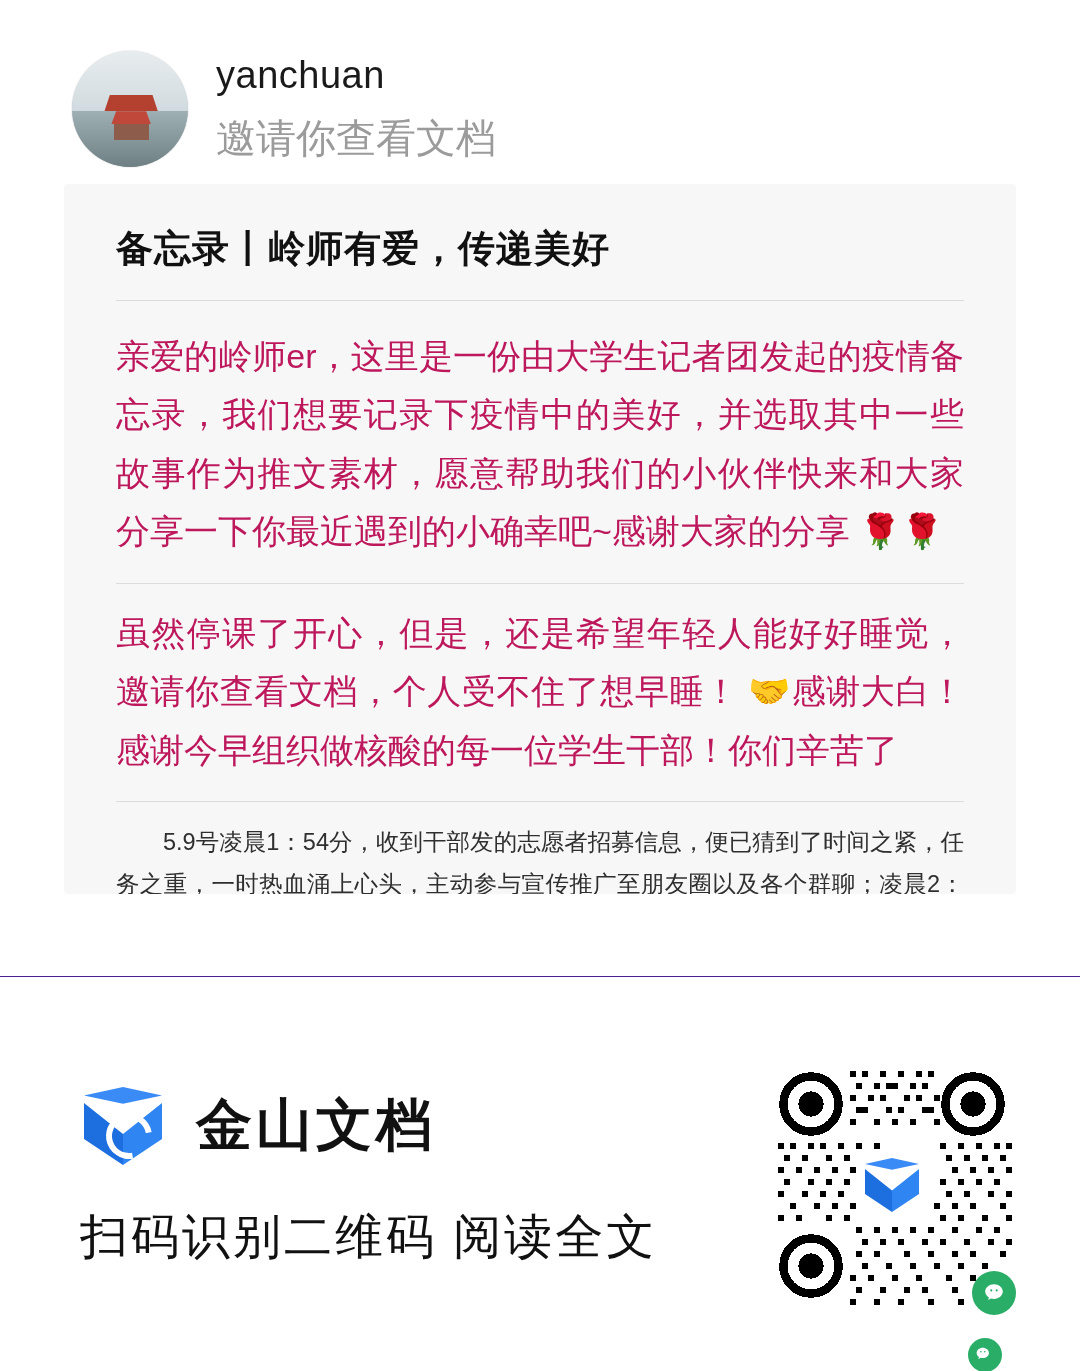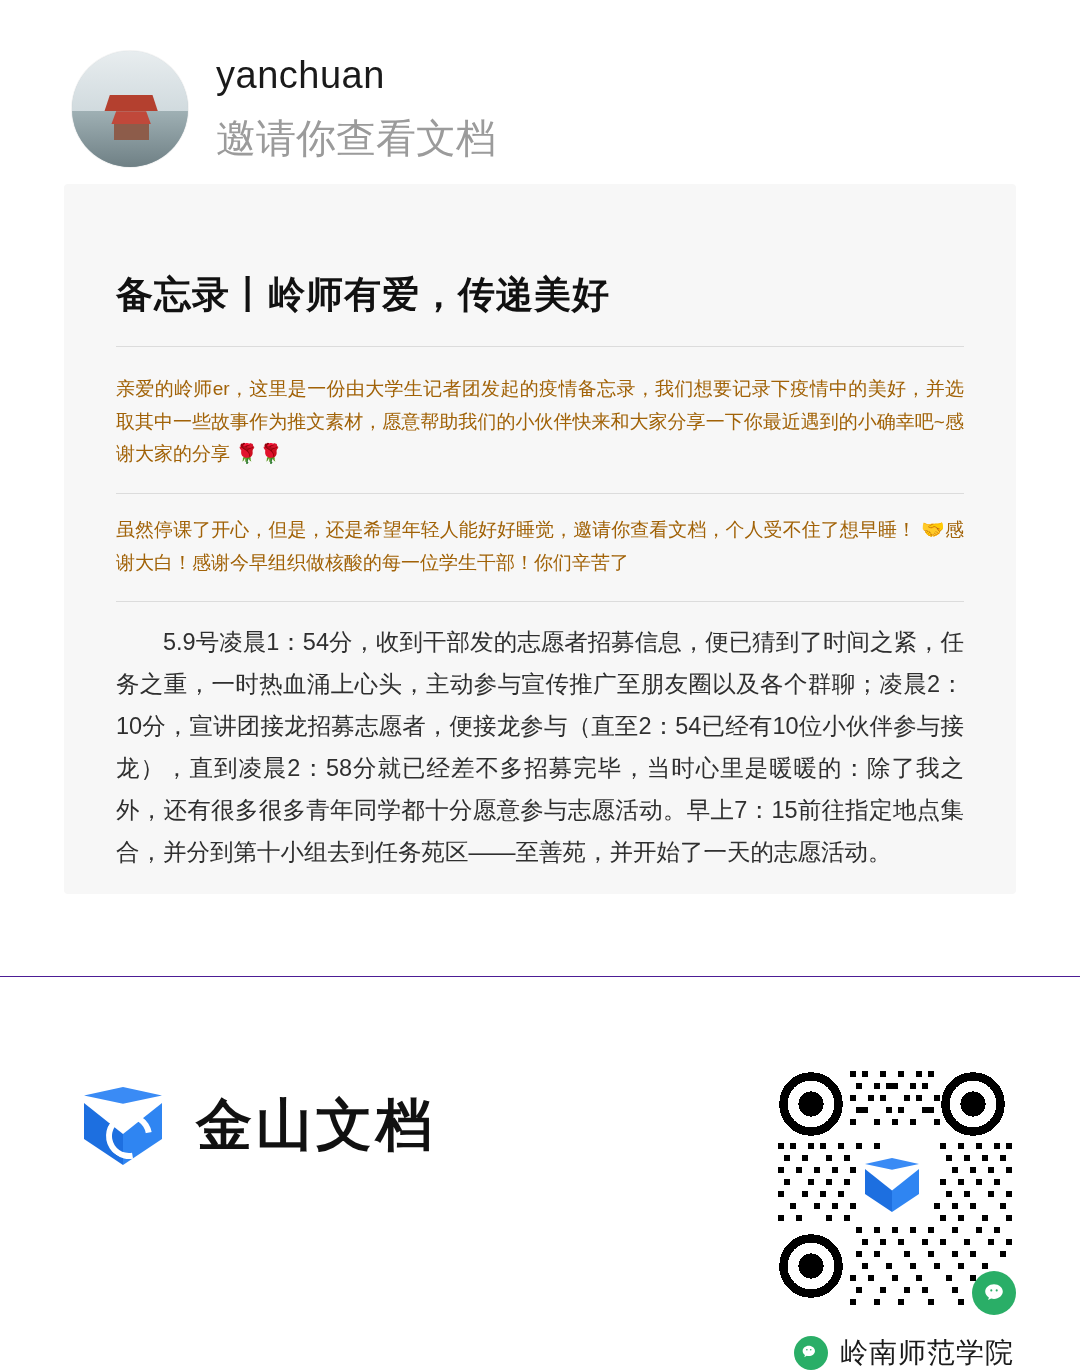--- a/index.html
+++ b/index.html
@@ -97,32 +97,31 @@
     height: 710px;
     overflow: hidden;
     position: relative;
   }
   .doc-title {
     font-size: 37px;
     font-weight: bold;
     color: #111;
     letter-spacing: 1px;
     padding-bottom: 26px;
-    margin-top: 46px;
   }
   .rule {
     border: none;
     border-top: 1px solid #dcdcdc;
     margin: 0 0 26px 0;
   }
   .rule.tight { margin: 22px 0 20px 0; }
   .doc-p {
-    font-size: 19px;
+    font-size: 34px;
     line-height: 1.72;
-    color: #a16207;
+    color: #be185d;
     margin: 0 0 16px 0;
     text-align: justify;
   }
   .doc-p.indent { text-indent: 2em; }
   .doc-p.small {
     font-size: 23.5px;
     line-height: 1.78;
     color: #2f2f2f;
     margin-bottom: 6px;
   }
@@ -289,20 +288,21 @@
   <div class="kd-brand">
     <div class="kd-logo">
       <span class="cube-top"></span>
       <span class="cube-left"></span>
       <span class="cube-right"></span>
       <span class="swoosh"></span>
     </div>
     <div class="kd-name">金山文档</div>
   </div>
 
+  <div class="kd-cta">扫码识别二维码  阅读全文</div>
 
   <div class="qr-wrap">
     <svg class="qr-canvas" viewBox="0 0 42 42" shape-rendering="crispEdges">
       <rect width="42" height="42" fill="#ffffff"></rect>
       <g fill="#000000">
 
         <circle cx="7.5" cy="7.5" r="4.6" fill="none" stroke="#000" stroke-width="1.4"></circle>
         <circle cx="7.5" cy="7.5" r="2.1"></circle>
         <circle cx="34.5" cy="7.5" r="4.6" fill="none" stroke="#000" stroke-width="1.4"></circle>
         <circle cx="34.5" cy="7.5" r="2.1"></circle>
@@ -465,15 +465,14 @@
   </div>
 
   <div class="account-row">
     <span class="wechat-icon">
       <svg width="22" height="22" viewBox="0 0 24 24" aria-hidden="true">
         <path d="M9.6 4.2c3.7 0 6.7 2.5 6.7 5.6s-3 5.6-6.7 5.6c-.8 0-1.6-.1-2.3-.3l-2.6 1.4.7-2.2c-1.5-1-2.5-2.6-2.5-4.5 0-3.1 3-5.6 6.7-5.6z" fill="#ffffff"></path>
         <circle cx="7.5" cy="8.4" r="0.9" fill="#2aae67"></circle>
         <circle cx="11.7" cy="8.4" r="0.9" fill="#2aae67"></circle>
       </svg>
     </span>
-    <span class="account-name">岭南师范学院</span>
   </div>
 </div>
 
 </body></html>

